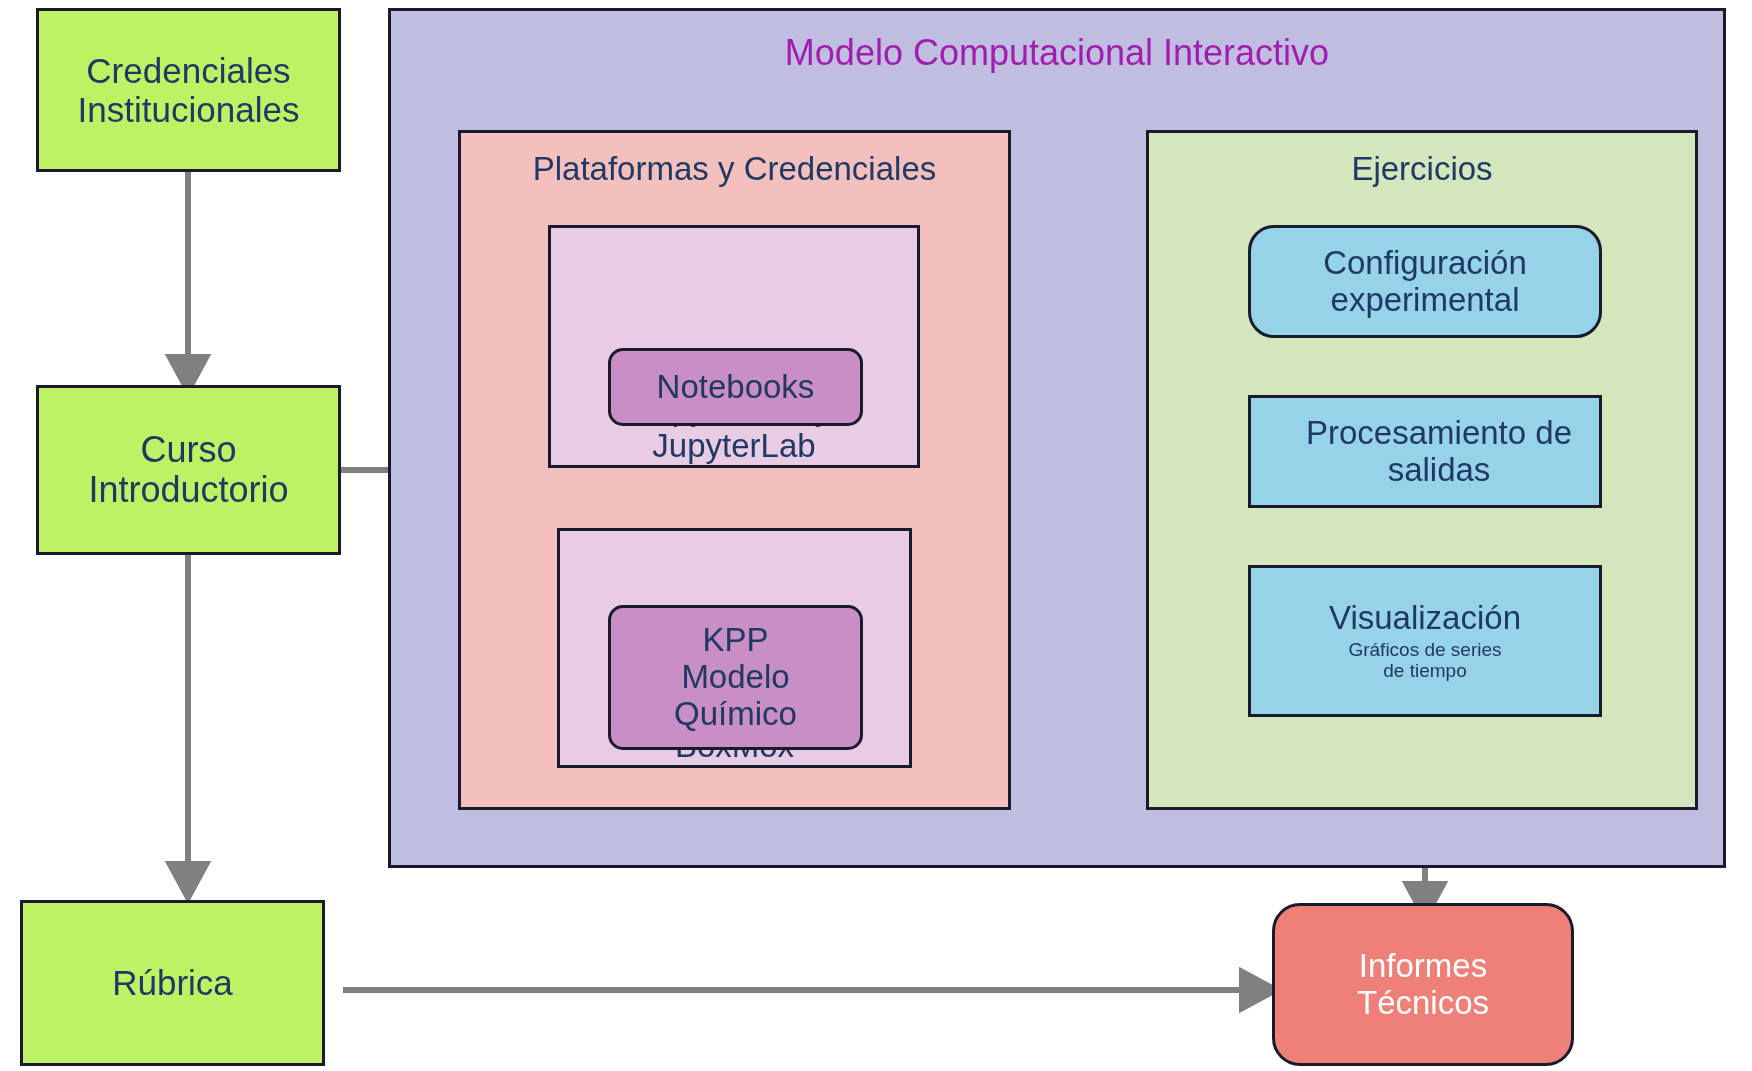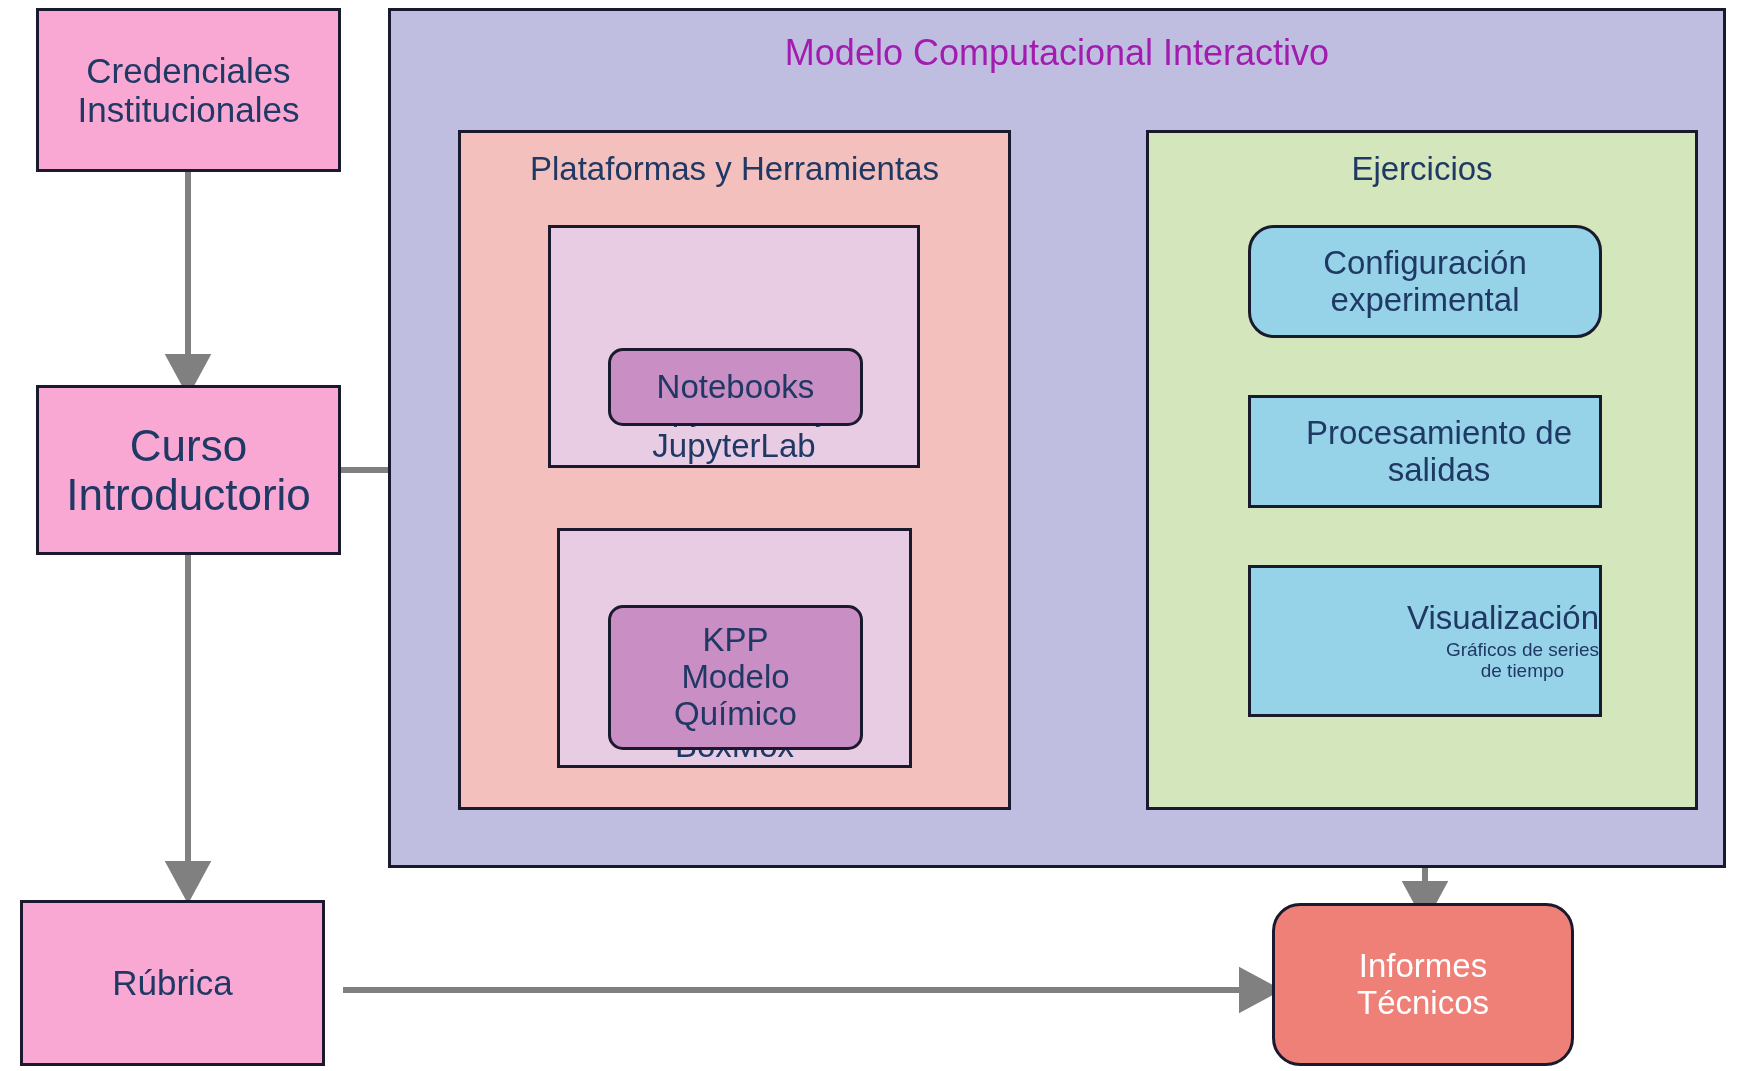--- a/index.html
+++ b/index.html
@@ -26,21 +26,21 @@
     justify-content: center;
     text-align: center;
     color: #1f3864;
     line-height: 1.12;
   }
   .lbl {
     display: block;
     white-space: pre-line;
   }
   
-  .lightblue { background: #f9a8d4; }
+  .lightblue { background: #bef264; }
   
   .outer-purple {
     background: #c0bee0;
     align-items: flex-start;
     justify-content: center;
   }
   .outer-purple > .lbl {
     margin-top: 22px;
     color: #a21caf;
     font-size: 36px;
@@ -112,35 +112,35 @@
     <line x1="1425" y1="808" x2="1425" y2="900" stroke="#808080" stroke-width="6" marker-end="url(#ah)"></line>
 
     <line x1="343" y1="990" x2="1258" y2="990" stroke="#808080" stroke-width="6" marker-end="url(#ah)"></line>
   </svg>
 
   <div class="box lightblue" style="left:36px; top:8px; width:305px; height:164px; font-size:35px;">
     <span class="lbl">Credenciales
 Institucionales</span>
   </div>
 
-  <div class="box lightblue" style="left:36px; top:385px; width:305px; height:170px; font-size:44px;">
+  <div class="box lightblue" style="left:36px; top:385px; width:305px; height:170px; font-size:36px;">
     <span class="lbl">Curso
 Introductorio</span>
   </div>
 
   <div class="box lightblue" style="left:20px; top:900px; width:305px; height:166px; font-size:35px;">
     <span class="lbl">Rúbrica</span>
   </div>
 
   <div class="box outer-purple" style="left:388px; top:8px; width:1338px; height:860px;">
     <span class="lbl">Modelo Computacional Interactivo</span>
   </div>
 
   <div class="box panel-pink" style="left:458px; top:130px; width:553px; height:680px;">
-    <span class="lbl panel-title">Plataformas y Herramientas</span>
+    <span class="lbl panel-title">Plataformas y Credenciales</span>
   </div>
 
   <div class="box card-violet" style="left:548px; top:225px; width:372px; height:243px;">
     <span class="lbl">JupyterHub y
 JupyterLab</span>
   </div>
   <div class="box leaf-violet" style="left:608px; top:348px; width:255px; height:78px;">
     <span class="lbl">Notebooks</span>
   </div>
 
@@ -160,21 +160,21 @@
   <div class="box exbox" style="left:1248px; top:225px; width:354px; height:113px;border-radius:26px;">
     <span class="lbl">Configuración
 experimental</span>
   </div>
 
   <div class="box exbox" style="left:1248px; top:395px; width:354px; height:113px;padding-left:28px;">
     <span class="lbl">Procesamiento de
 salidas</span>
   </div>
 
-  <div class="box exbox" style="left:1248px; top:565px; width:354px; height:152px; flex-direction:column;align-items:flex-end;">
+  <div class="box exbox" style="left:1248px; top:565px; width:354px; height:152px; flex-direction:column;">
     <span class="lbl">Visualización</span>
     <span class="lbl sub">Gráficos de series
 de tiempo</span>
   </div>
 
   <div class="box redbox" style="left:1272px; top:903px; width:302px; height:163px;">
     <span class="lbl">Informes
 Técnicos</span>
   </div>
 

